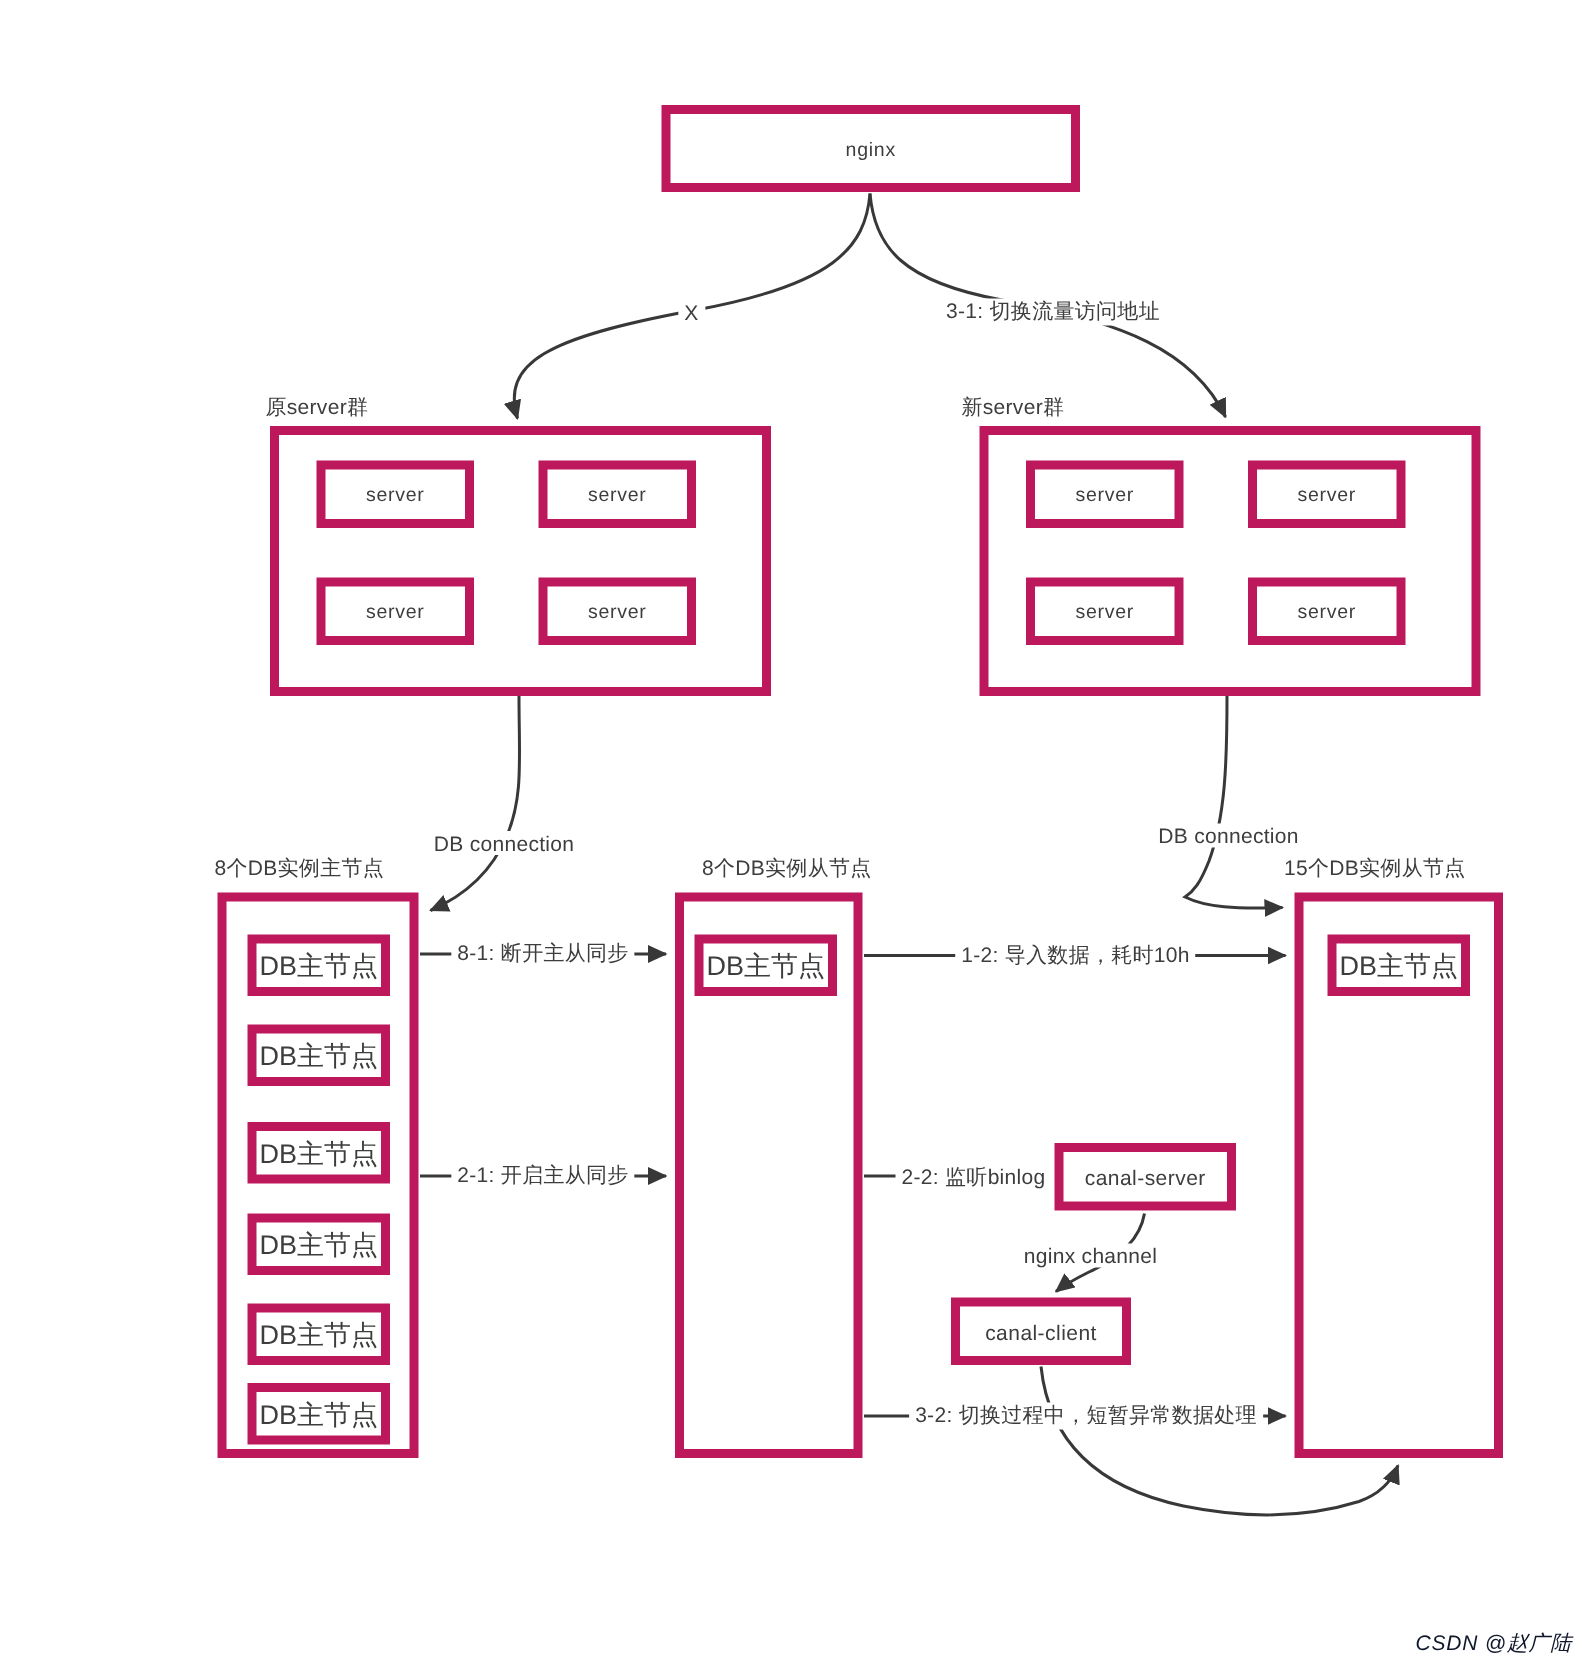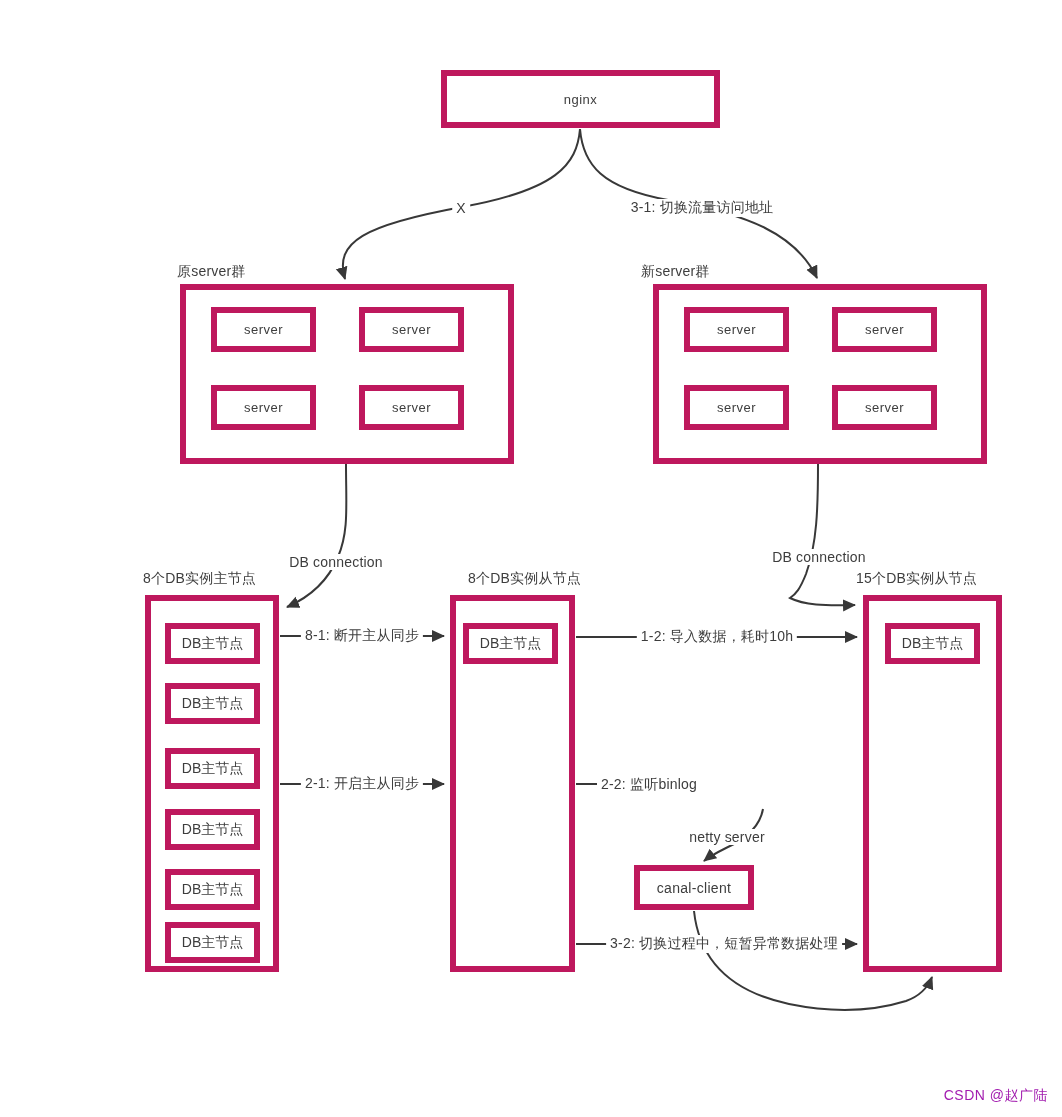--- a/index.html
+++ b/index.html
@@ -8,33 +8,33 @@
     font-family:"Liberation Sans","DejaVu Sans",sans-serif;color:#3d3d3d;
   }
   svg.wires{position:absolute;left:0;top:0;z-index:1;}
   .box{
     position:absolute;border:6px solid #be185d;background:#ffffff;
     display:flex;align-items:center;justify-content:center;
     box-sizing:border-box;z-index:2;font-size:13px;letter-spacing:.5px;
   }
   .container-box{background:#ffffff;z-index:2;}
   .inner{z-index:3;font-size:13px;}
-  .db-node{z-index:3;font-size:14px;letter-spacing:0;}
+  .db-node{z-index:3;font-size:18px;letter-spacing:0;}
   .canal{z-index:3;font-size:14px;letter-spacing:.3px;}
   .lbl{
     position:absolute;z-index:4;background:#ffffff;padding:0 4px;
     font-size:14px;white-space:nowrap;transform:translate(-50%,-50%);
     letter-spacing:.2px;
   }
   .title-lbl{
     position:absolute;z-index:4;font-size:14px;white-space:nowrap;letter-spacing:.2px;
   }
   .watermark{
     position:absolute;z-index:4;right:14px;top:1087px;
-    font-size:14px;color:#a21caf;letter-spacing:.5px;
+    font-size:14px;color:#0f172a;letter-spacing:.5px;font-style:italic;
   }
 </style>
 </head>
 <body>
 
 <div class="page">
 
   <svg class="wires" width="1062" height="1117" viewBox="0 0 1062 1117">
     <defs>
       <marker id="arw" markerUnits="userSpaceOnUse" markerWidth="15" markerHeight="13" refX="12" refY="6" orient="auto">
@@ -127,30 +127,33 @@
   <div class="box db-node" style="left:463px;top:623px;width:95px;height:41px;">
       <span>DB主节点</span>
     </div>
 
   <div class="title-lbl" style="left:856px;top:570px;">15个DB实例从节点</div>
   <div class="box container-box" style="left:863px;top:595px;width:139px;height:377px;"></div>
   <div class="box db-node" style="left:885px;top:623px;width:95px;height:41px;">
       <span>DB主节点</span>
     </div>
 
+  <div class="box canal" style="left:703px;top:762px;width:121px;height:45px;">
+      <span>canal-server</span>
+    </div>
   <div class="box canal" style="left:634px;top:865px;width:120px;height:45px;">
       <span>canal-client</span>
     </div>
 
   <div class="lbl" style="left:461px;top:208px;">X</div>
   <div class="lbl" style="left:702px;top:208px;">3-1: 切换流量访问地址</div>
   <div class="lbl" style="left:336px;top:562px;">DB connection</div>
   <div class="lbl" style="left:819px;top:557px;">DB connection</div>
   <div class="lbl" style="left:362px;top:636px;">8-1: 断开主从同步</div>
   <div class="lbl" style="left:717px;top:637px;">1-2: 导入数据，耗时10h</div>
   <div class="lbl" style="left:362px;top:784px;">2-1: 开启主从同步</div>
   <div class="lbl" style="left:637px;top:785px;margin-left:12px;">2-2: 监听binlog</div>
-  <div class="lbl" style="left:727px;top:837px;">netty server</div>
+  <div class="lbl" style="left:727px;top:837px;">nginx channel</div>
   <div class="lbl" style="left:724px;top:944px;">3-2: 切换过程中，短暂异常数据处理</div>
 
   <div class="watermark">CSDN @赵广陆</div>
 
 </div>
 
 </body></html>

